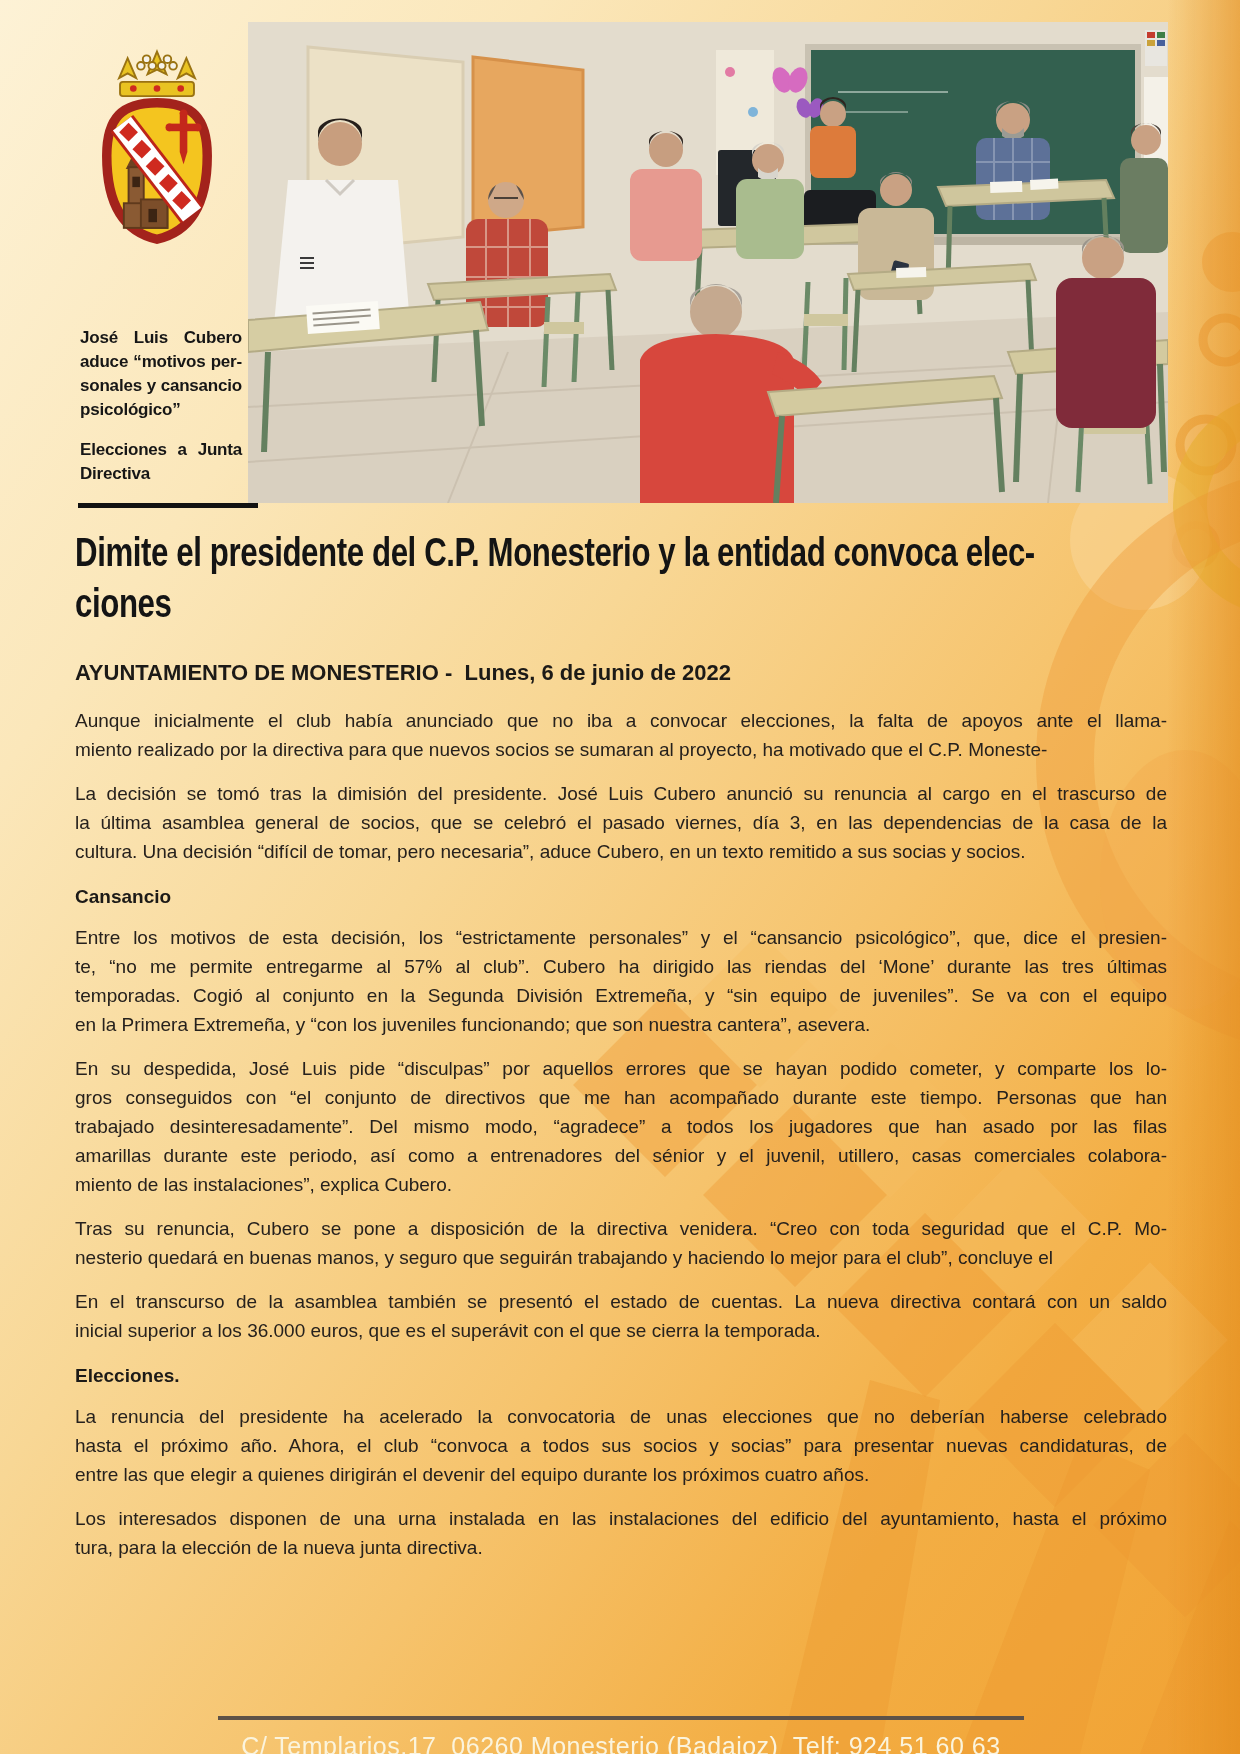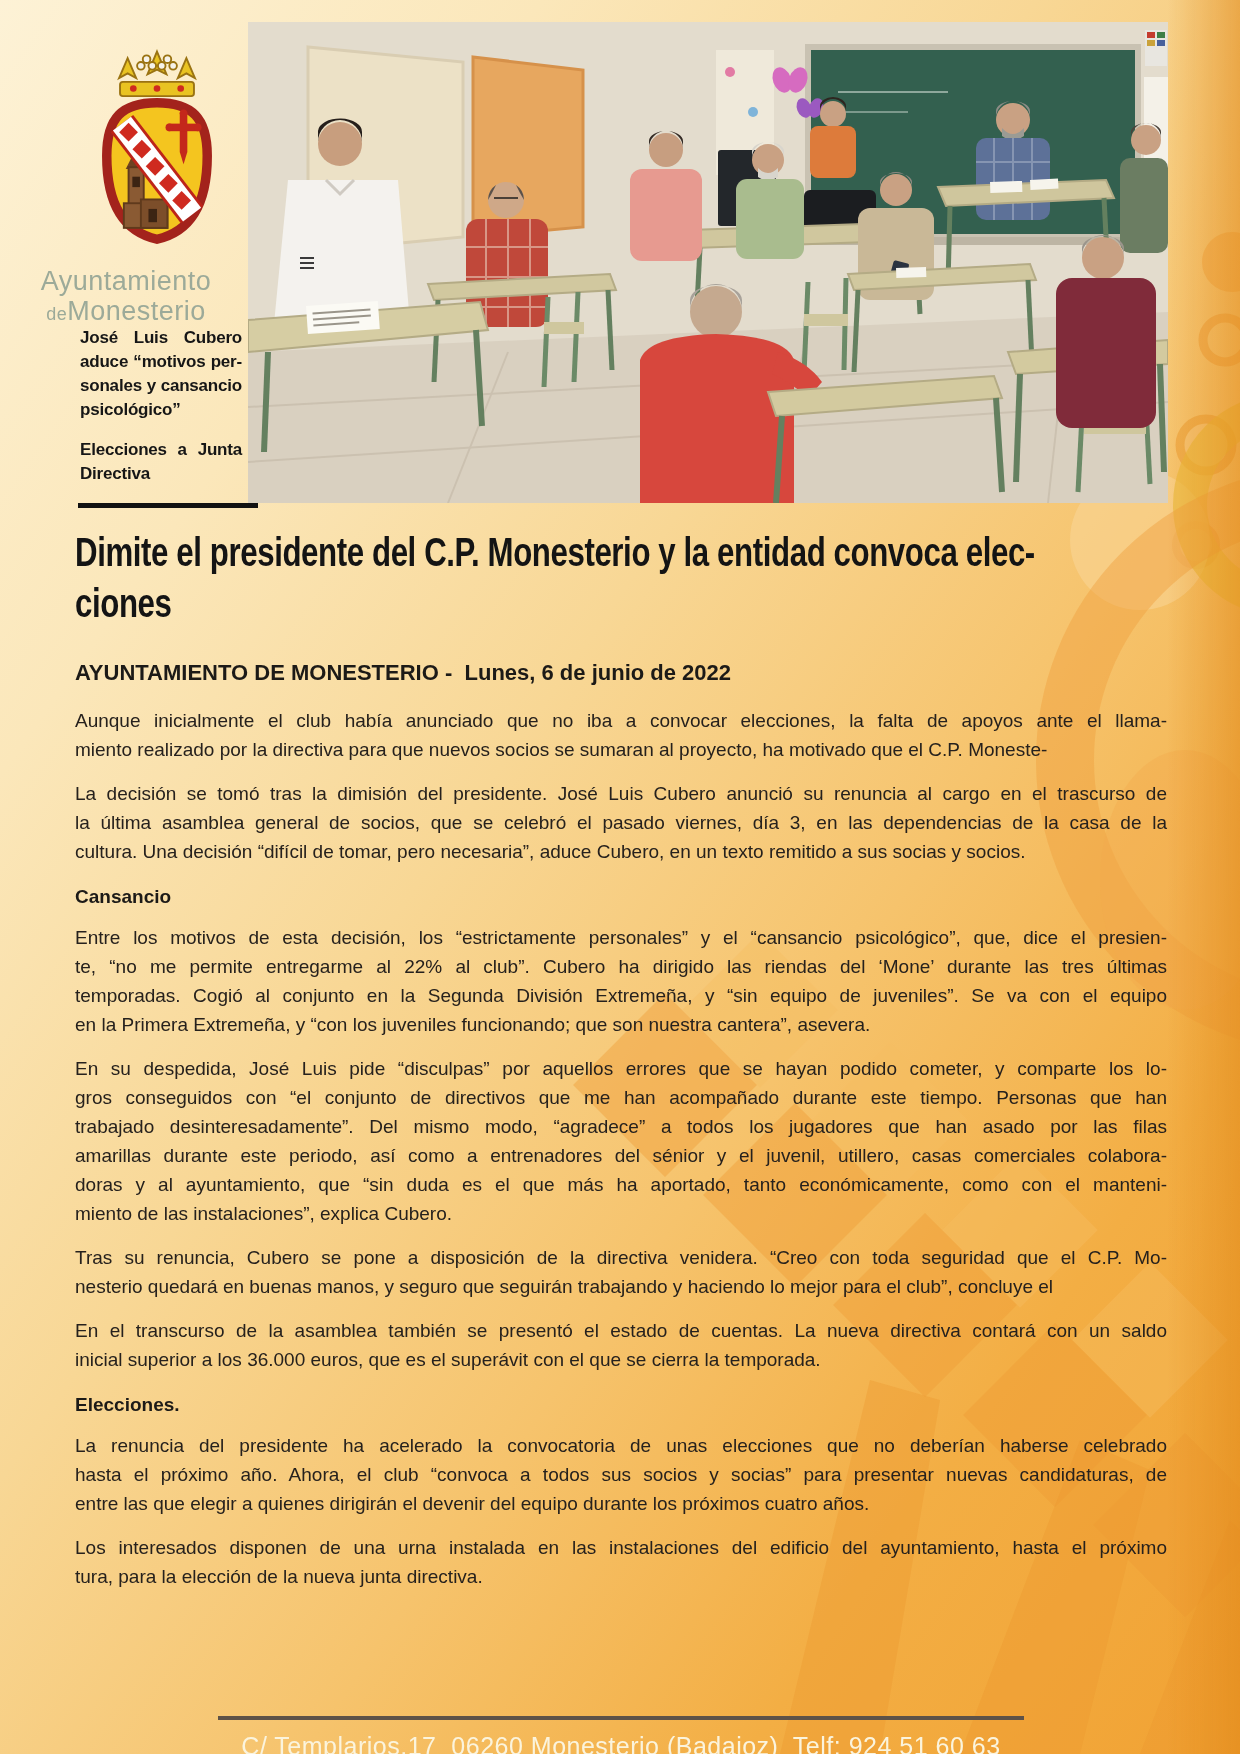--- a/index.html
+++ b/index.html
@@ -120,24 +120,20 @@
         <rect x="99" y="72" width="8" height="42"></rect>
         <rect x="87" y="84" width="32" height="8"></rect>
         <polygon points="99,114 107,114 103,127"></polygon>
         <circle cx="103" cy="73" r="4"></circle>
           <circle cx="88" cy="88" r="4"></circle>
           <circle cx="118" cy="88" r="4"></circle>
       </g>
     </g>
   </svg>
 
-  <div class="logo-text">
-    <div>Ayuntamiento</div>
-    <div><span class="de">de</span><span>Monesterio</span></div>
-  </div>
 
   <div class="side-note side-note-1">
       <div class="sline">José Luis Cubero</div>
       <div class="sline">aduce “motivos per-</div>
       <div class="sline">sonales y cansancio</div>
       <div class="sline">psicológico”</div>
     </div>
   <div class="side-note side-note-2">
       <div class="sline">Elecciones a Junta</div>
       <div class="sline">Directiva</div>
@@ -345,30 +341,29 @@
         <div class="pline">miento realizado por la directiva para que nuevos socios se sumaran al proyecto, ha motivado que el C.P. Moneste-</div>
       </div>
     <div class="para">
         <div class="pline">La decisión se tomó tras la dimisión del presidente. José Luis Cubero anunció su renuncia al cargo en el trascurso de</div>
         <div class="pline">la última asamblea general de socios, que se celebró el pasado viernes, día 3, en las dependencias de la casa de la</div>
         <div class="pline">cultura. Una decisión “difícil de tomar, pero necesaria”, aduce Cubero, en un texto remitido a sus socias y socios.</div>
       </div>
     <div class="subhead">Cansancio</div>
     <div class="para">
         <div class="pline">Entre los motivos de esta decisión, los “estrictamente personales” y el “cansancio psicológico”, que, dice el presien-</div>
-        <div class="pline">te, “no me permite entregarme al 22% al club”.  Cubero ha dirigido las riendas del ‘Mone’ durante las tres últimas</div>
+        <div class="pline">te, “no me permite entregarme al 57% al club”.  Cubero ha dirigido las riendas del ‘Mone’ durante las tres últimas</div>
         <div class="pline">temporadas. Cogió al conjunto en la Segunda División Extremeña, y “sin equipo de juveniles”. Se va con el equipo</div>
         <div class="pline">en la Primera Extremeña, y “con los juveniles funcionando; que son nuestra cantera”, asevera.</div>
       </div>
     <div class="para">
         <div class="pline">En su despedida, José Luis pide “disculpas” por aquellos errores que se hayan podido cometer, y comparte los lo-</div>
         <div class="pline">gros conseguidos con “el conjunto de directivos que me han acompañado durante este tiempo. Personas que han</div>
         <div class="pline">trabajado desinteresadamente”.  Del mismo modo, “agradece” a todos los jugadores que han asado por las filas</div>
         <div class="pline">amarillas durante este periodo, así como a entrenadores del sénior y el juvenil, utillero, casas comerciales colabora-</div>
-        <div class="pline">doras y al ayuntamiento, que “sin duda es el que más ha aportado, tanto económicamente, como con el manteni-</div>
         <div class="pline">miento de las instalaciones”, explica Cubero.</div>
       </div>
     <div class="para">
         <div class="pline">Tras su renuncia, Cubero se pone a disposición de la directiva venidera. “Creo con toda seguridad que el C.P. Mo-</div>
         <div class="pline">nesterio quedará en buenas manos, y seguro que seguirán trabajando y haciendo lo mejor para el club”, concluye el</div>
       </div>
     <div class="para">
         <div class="pline">En el transcurso de la asamblea también se presentó el estado de cuentas. La nueva directiva contará con un saldo</div>
         <div class="pline">inicial superior a los 36.000 euros, que es el superávit con el que se cierra la temporada.</div>
       </div>

